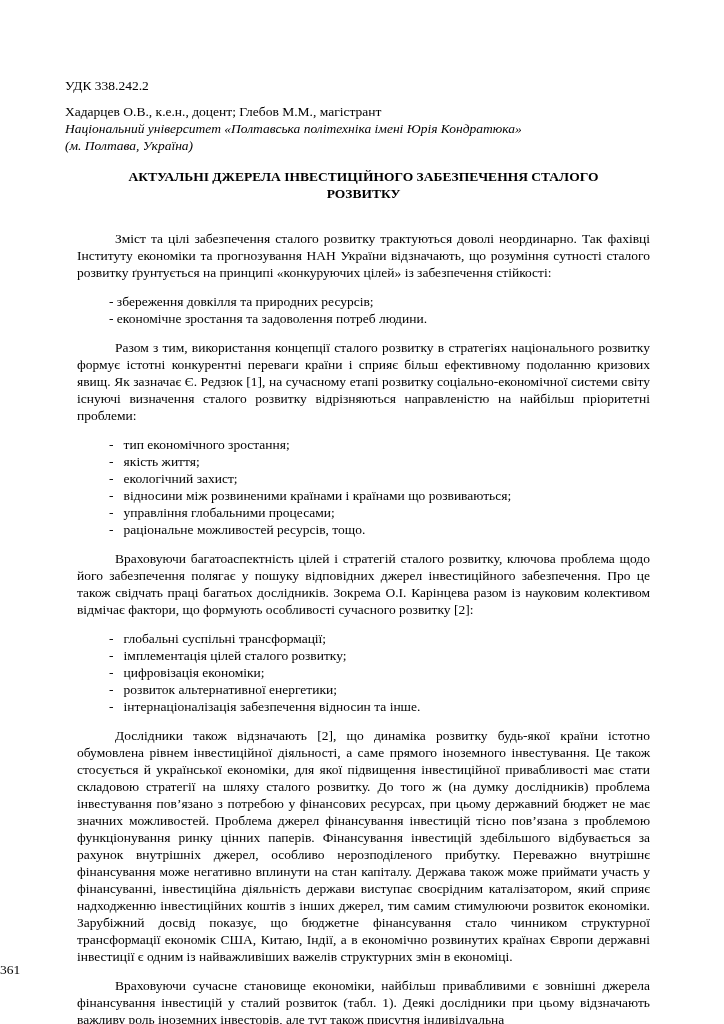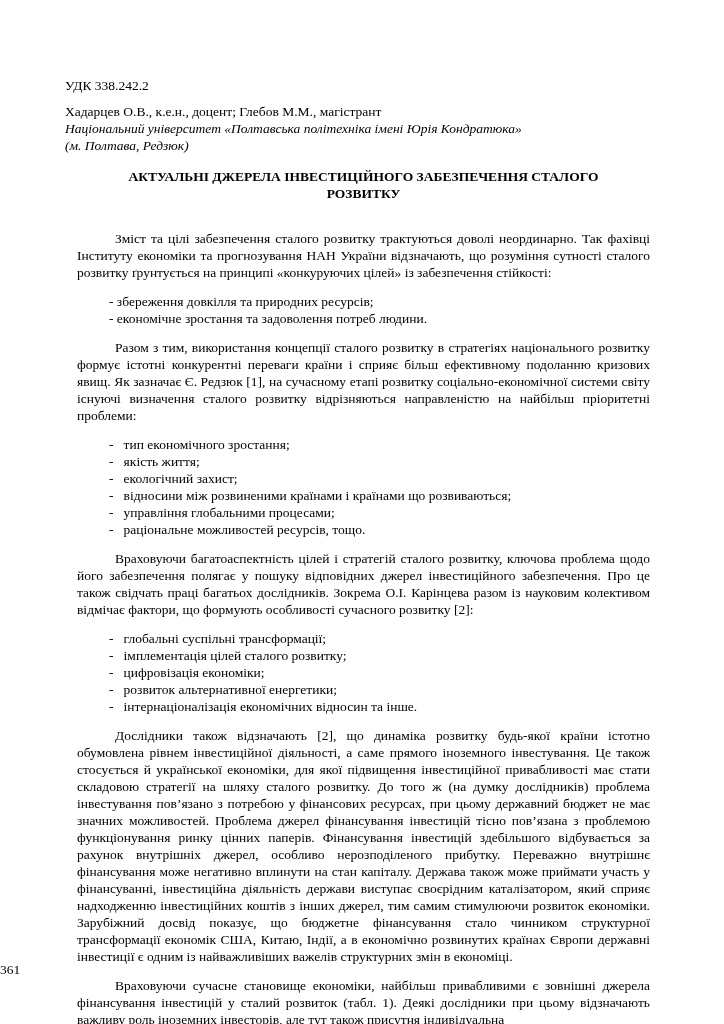--- a/index.html
+++ b/index.html
@@ -61,21 +61,21 @@
 </head>
 <body>
 
 <div class="page">
   <div class="content">
 
     <div class="udk">УДК 338.242.2</div>
 
     <div class="hdr-line">Хадарцев О.В., к.е.н., доцент; Глебов М.М., магістрант</div>
     <div class="hdr-line italic">Національний університет «Полтавська політехніка імені Юрія Кондратюка»</div>
-    <div class="hdr-line italic">(м. Полтава, Редзюк)</div>
+    <div class="hdr-line italic">(м. Полтава, Україна)</div>
 
     <h1 class="title">АКТУАЛЬНІ ДЖЕРЕЛА ІНВЕСТИЦІЙНОГО ЗАБЕЗПЕЧЕННЯ СТАЛОГО РОЗВИТКУ</h1>
 
     <p class="para">Зміст та цілі забезпечення сталого розвитку трактуються доволі неординарно. Так фахівці Інституту економіки та прогнозування НАН України відзначають, що розуміння сутності сталого розвитку ґрунтується на принципі «конкуруючих цілей» із забезпечення стійкості:</p>
 
     <div class="list">
       <div class="li">- збереження довкілля та природних ресурсів;</div>
       <div class="li">- економічне зростання та задоволення потреб людини.</div>
     </div>
 
@@ -90,21 +90,21 @@
       <div class="li">-   раціональне можливостей ресурсів, тощо.</div>
     </div>
 
     <p class="para">Враховуючи багатоаспектність цілей і стратегій сталого розвитку, ключова проблема щодо його забезпечення полягає у пошуку відповідних джерел інвестиційного забезпечення. Про це також свідчать праці багатьох дослідників. Зокрема О.І. Карінцева разом із науковим колективом відмічає фактори, що формують особливості сучасного розвитку [2]:</p>
 
     <div class="list">
       <div class="li">-   глобальні суспільні трансформації;</div>
       <div class="li">-   імплементація цілей сталого розвитку;</div>
       <div class="li">-   цифровізація економіки;</div>
       <div class="li">-   розвиток альтернативної енергетики;</div>
-      <div class="li">-   інтернаціоналізація економічних відносин та інше.</div>
+      <div class="li">-   інтернаціоналізація забезпечення відносин та інше.</div>
     </div>
 
     <p class="para">Дослідники також відзначають [2], що динаміка розвитку будь-якої країни істотно обумовлена рівнем інвестиційної діяльності, а саме прямого іноземного інвестування. Це також стосується й української економіки, для якої підвищення інвестиційної привабливості має стати складовою стратегії на шляху сталого розвитку. До того ж (на думку дослідників) проблема інвестування пов’язано з потребою у фінансових ресурсах, при цьому державний бюджет не має значних можливостей. Проблема джерел фінансування інвестицій тісно пов’язана з проблемою функціонування ринку цінних паперів. Фінансування інвестицій здебільшого відбувається за рахунок внутрішніх джерел, особливо нерозподіленого прибутку. Переважно внутрішнє фінансування може негативно вплинути на стан капіталу. Держава також може приймати участь у фінансуванні, інвестиційна діяльність держави виступає своєрідним каталізатором, який сприяє надходженню інвестиційних коштів з інших джерел, тим самим стимулюючи розвиток економіки. Зарубіжний досвід показує, що бюджетне фінансування стало чинником структурної трансформації економік США, Китаю, Індії, а в економічно розвинутих країнах Європи державні інвестиції є одним із найважливіших важелів структурних змін в економіці.</p>
 
     <p class="para">Враховуючи сучасне становище економіки, найбільш привабливими є зовнішні джерела фінансування інвестицій у сталий розвиток (табл. 1). Деякі дослідники при цьому відзначають важливу роль іноземних інвесторів, але тут також присутня індивідуальна</p>
 
   </div>
 
   <div class="page-number">361</div>
 </div>

